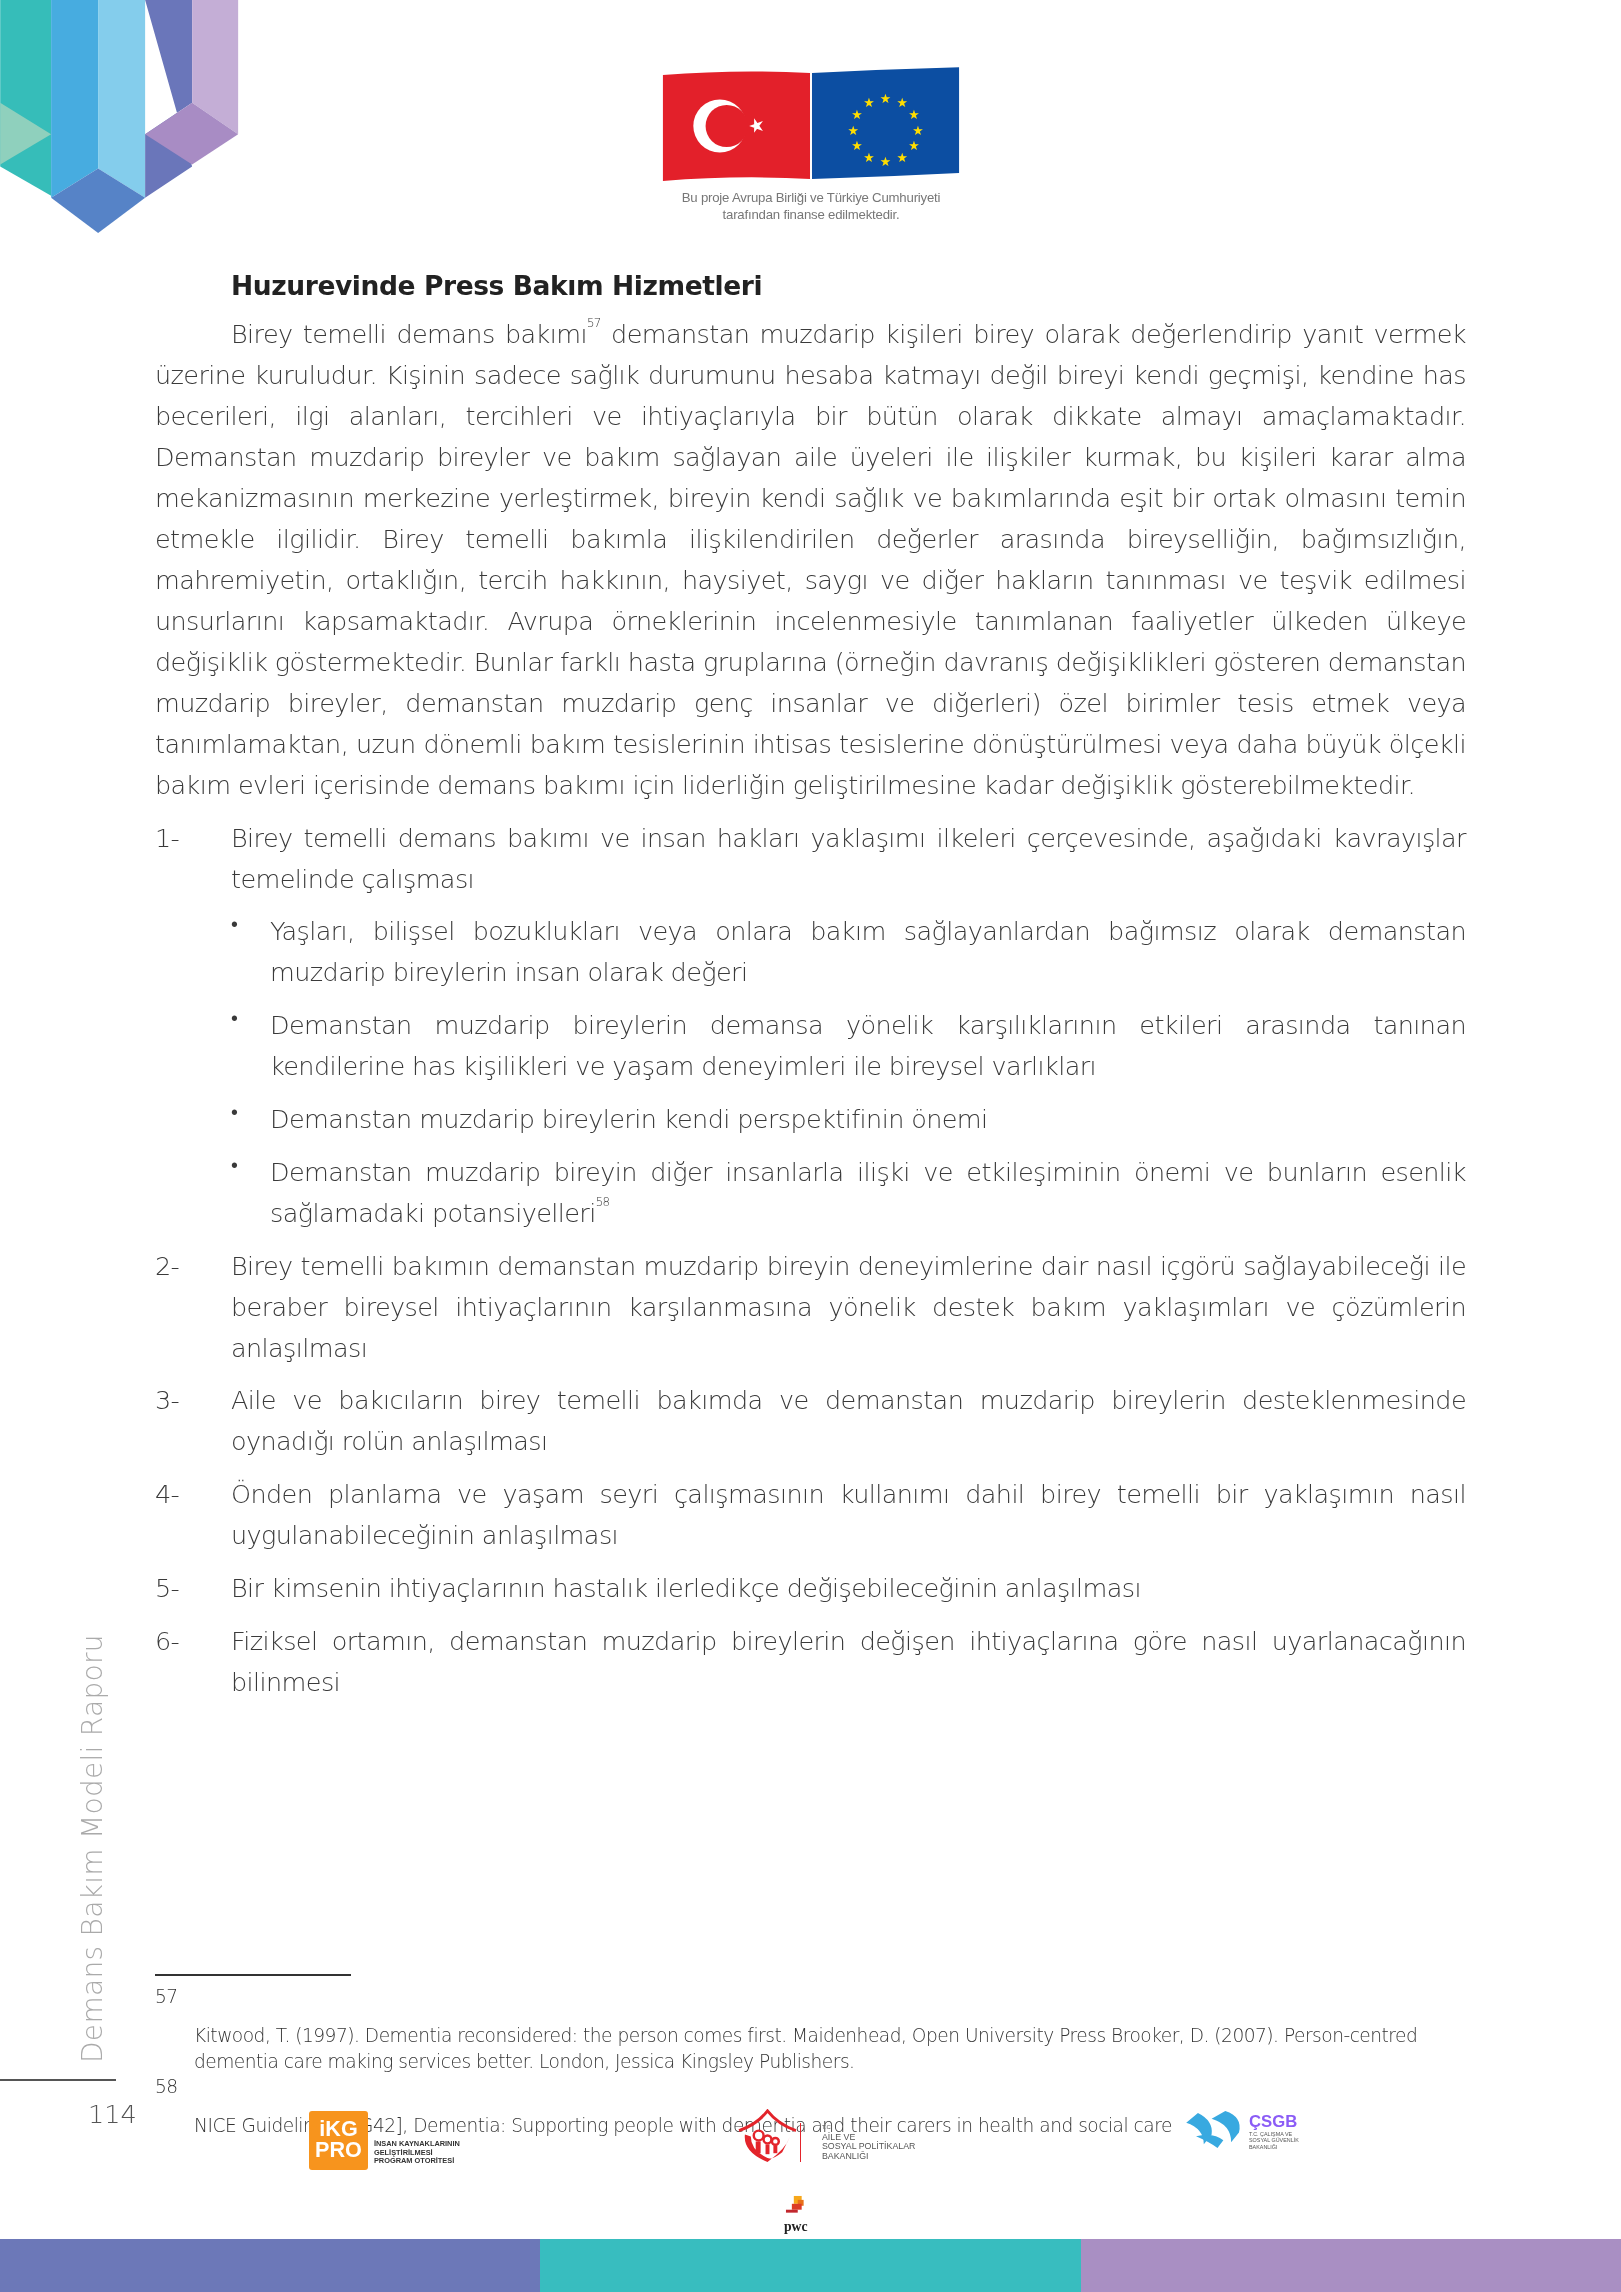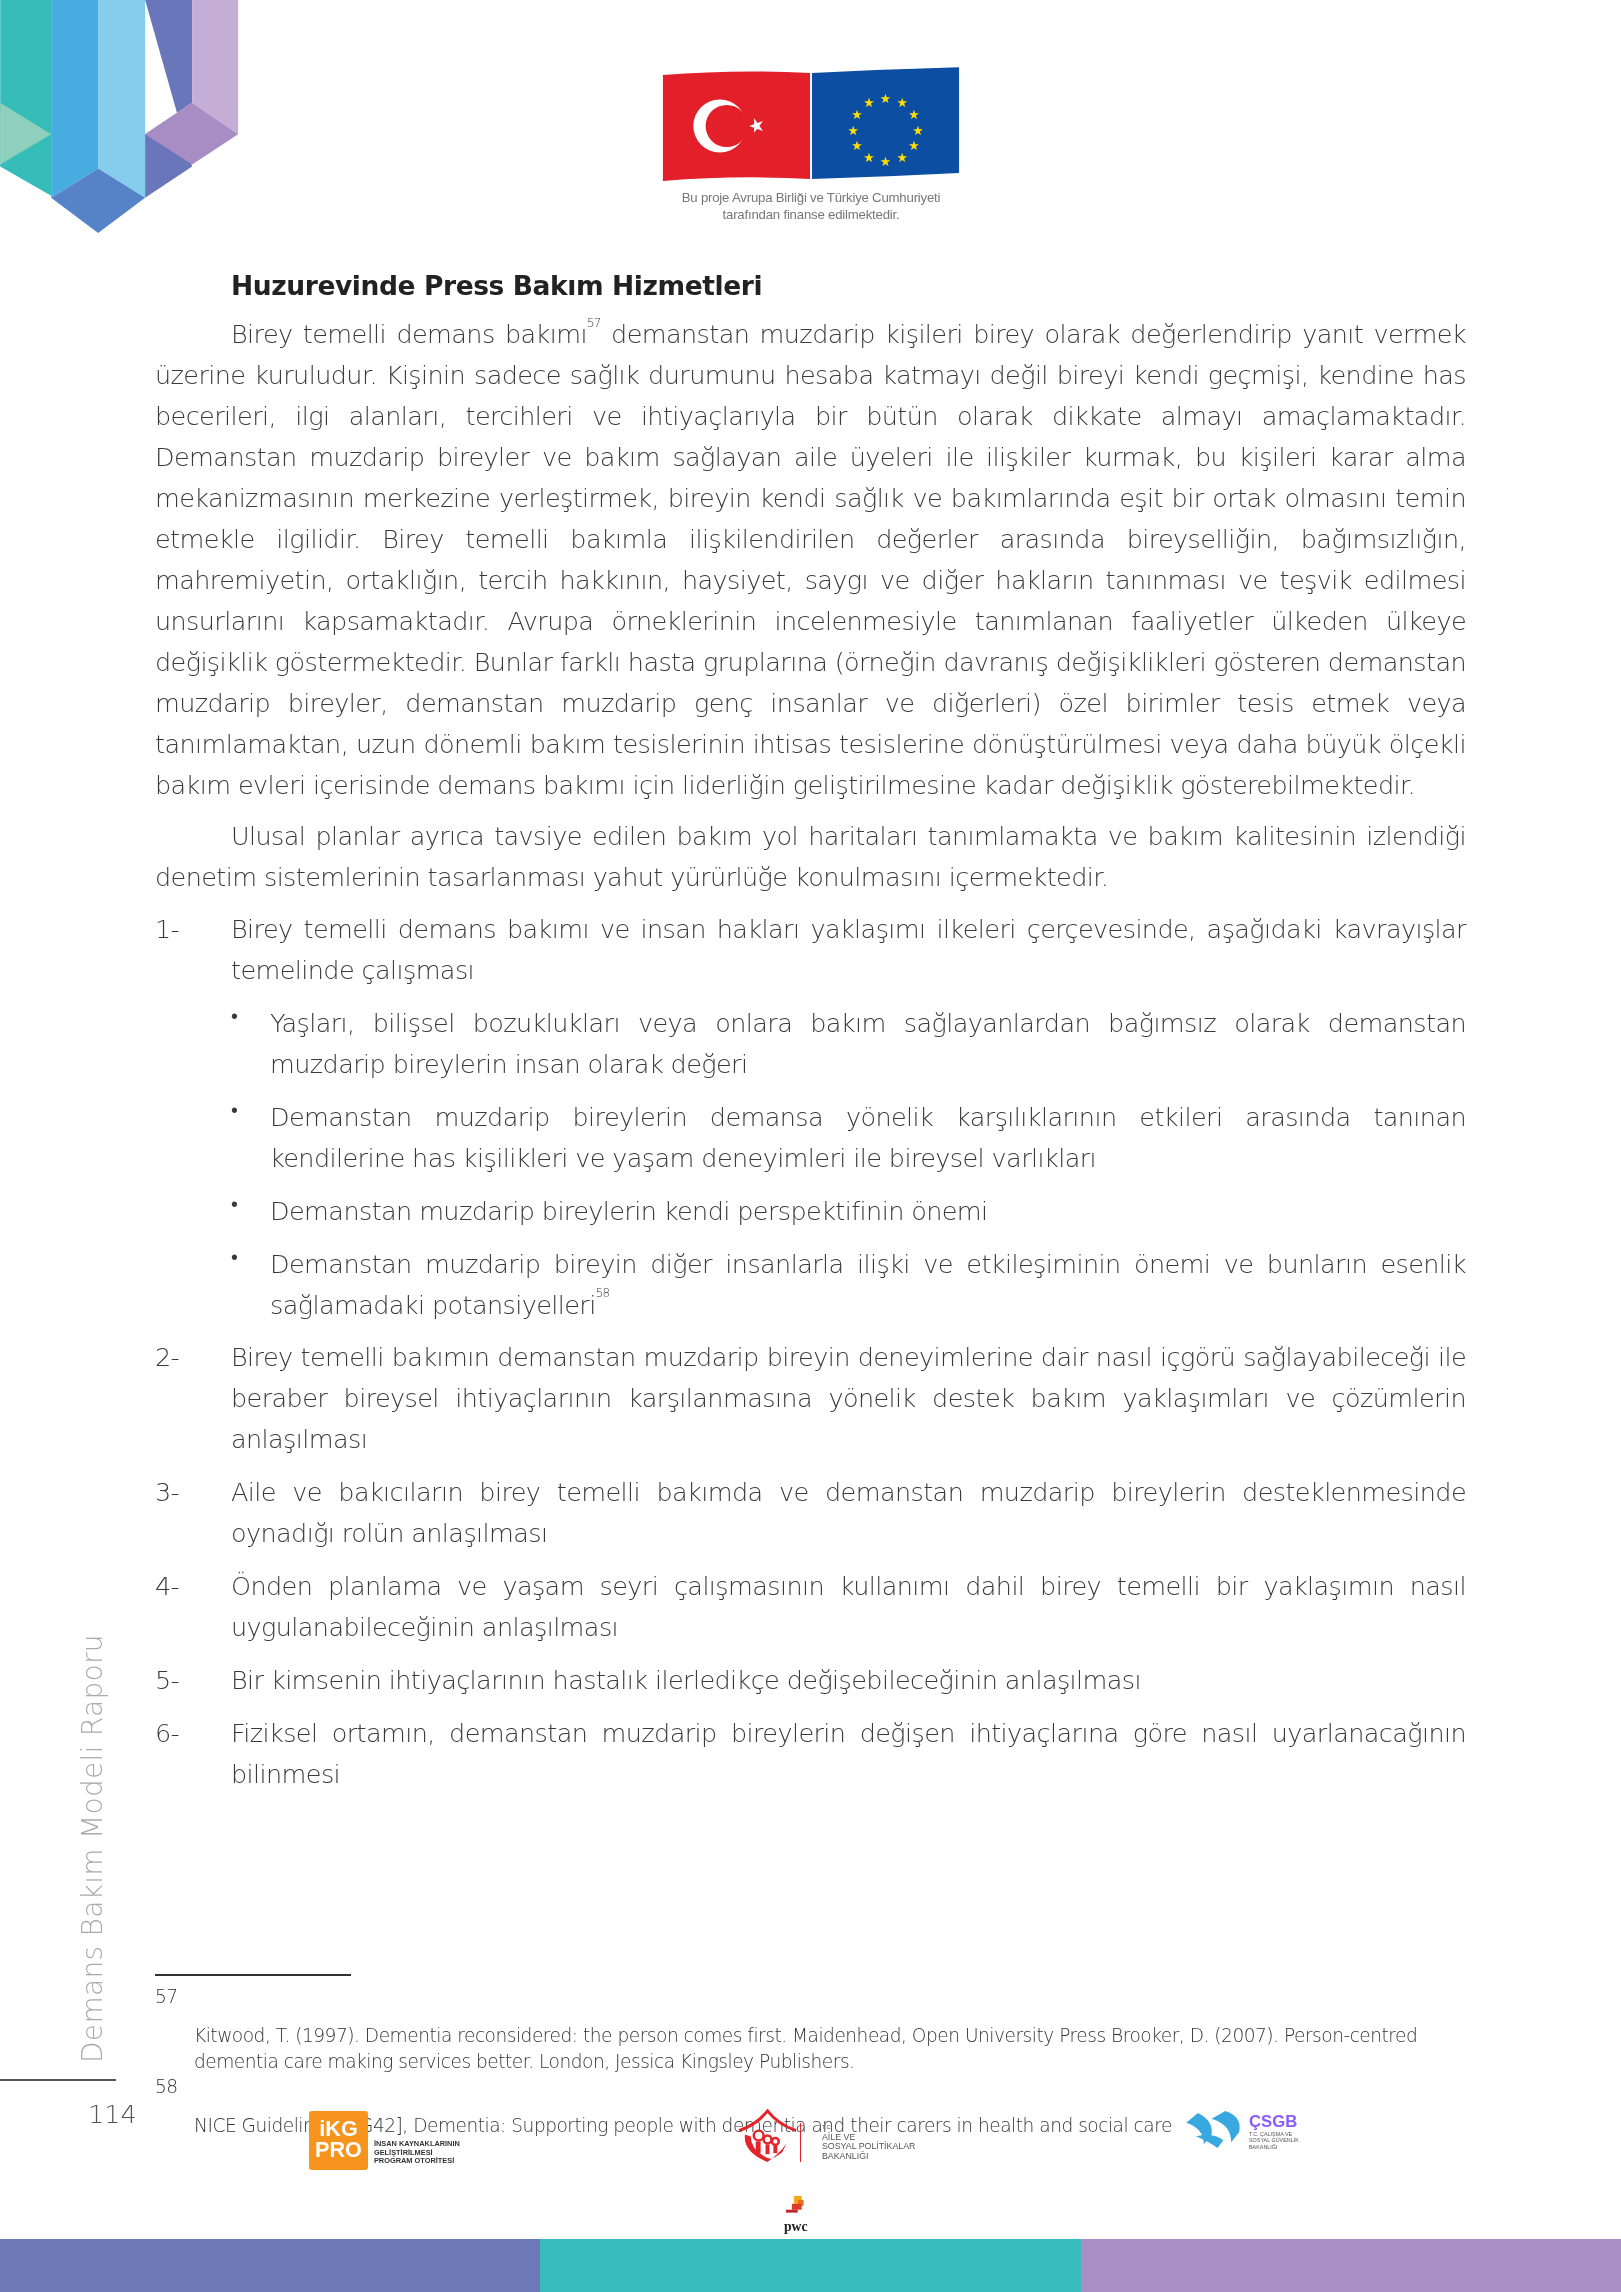--- a/index.html
+++ b/index.html
@@ -106,21 +106,20 @@
   </svg>
   <div class="eu-caption">
     <div>Bu proje Avrupa Birliği ve Türkiye Cumhuriyeti</div>
     <div>tarafından finanse edilmektedir.</div>
   </div>
 </div>
 
 <div class="content">
   <p class="h-section">Huzurevinde Press Bakım Hizmetleri</p>
   <p class="indent"><span>Birey temelli demans bakımı</span><sup class="fn">57</sup><span> demanstan muzdarip kişileri birey olarak değerlendirip yanıt vermek üzerine kuruludur. Kişinin sadece sağlık durumunu hesaba katmayı değil bireyi kendi geç­mişi, kendine has becerileri, ilgi alanları, tercihleri ve ihtiyaçlarıyla bir bütün olarak dikkate almayı amaçlamaktadır. Demanstan muzdarip bireyler ve bakım sağlayan aile üyeleri ile ilişkiler kurmak, bu kişileri karar alma mekanizmasının merkezine yerleştirmek, bireyin kendi sağlık ve bakımlarında eşit bir ortak olmasını temin etmekle ilgilidir. Birey temelli bakımla ilişkilendirilen değerler arasında bireyselliğin, bağımsızlığın, mahremiyetin, ortaklığın, tercih hakkının, haysiyet, saygı ve diğer hak­ların tanınması ve teşvik edilmesi unsurlarını kapsamaktadır. Avrupa örneklerinin incelenmesiyle tanımlanan faaliyetler ülkeden ülkeye değişiklik göstermektedir. Bunlar farklı hasta gruplarına (ör­neğin davranış değişiklikleri gösteren demanstan muzdarip bireyler, demanstan muzdarip genç insanlar ve diğerleri) özel birimler tesis etmek veya tanımlamaktan, uzun dönemli bakım tesisle­rinin ihtisas tesislerine dönüştürülmesi veya daha büyük ölçekli bakım evleri içerisinde demans bakımı için liderliğin geliştirilmesine kadar değişiklik gösterebilmektedir.</span></p>
-  <p class="indent para2">Ulusal planlar ayrıca tavsiye edilen bakım yol haritaları tanımlamakta ve bakım kalitesinin izlendiği denetim sistemlerinin tasarlanması yahut yürürlüğe konulmasını içermektedir.</p>
 
   <div class="num-item">
     <span class="num">1-</span>
     <span class="num-text">Birey temelli demans bakımı ve insan hakları yaklaşımı ilkeleri çerçevesinde, aşağıdaki kav­rayışlar temelinde çalışması</span>
   </div>
 
   <div class="bullets">
     <div class="bullet">
       <span class="dot">•</span>
       <span class="b-text">Yaşları, bilişsel bozuklukları veya onlara bakım sağlayanlardan bağımsız olarak demans­tan muzdarip bireylerin insan olarak değeri</span>

